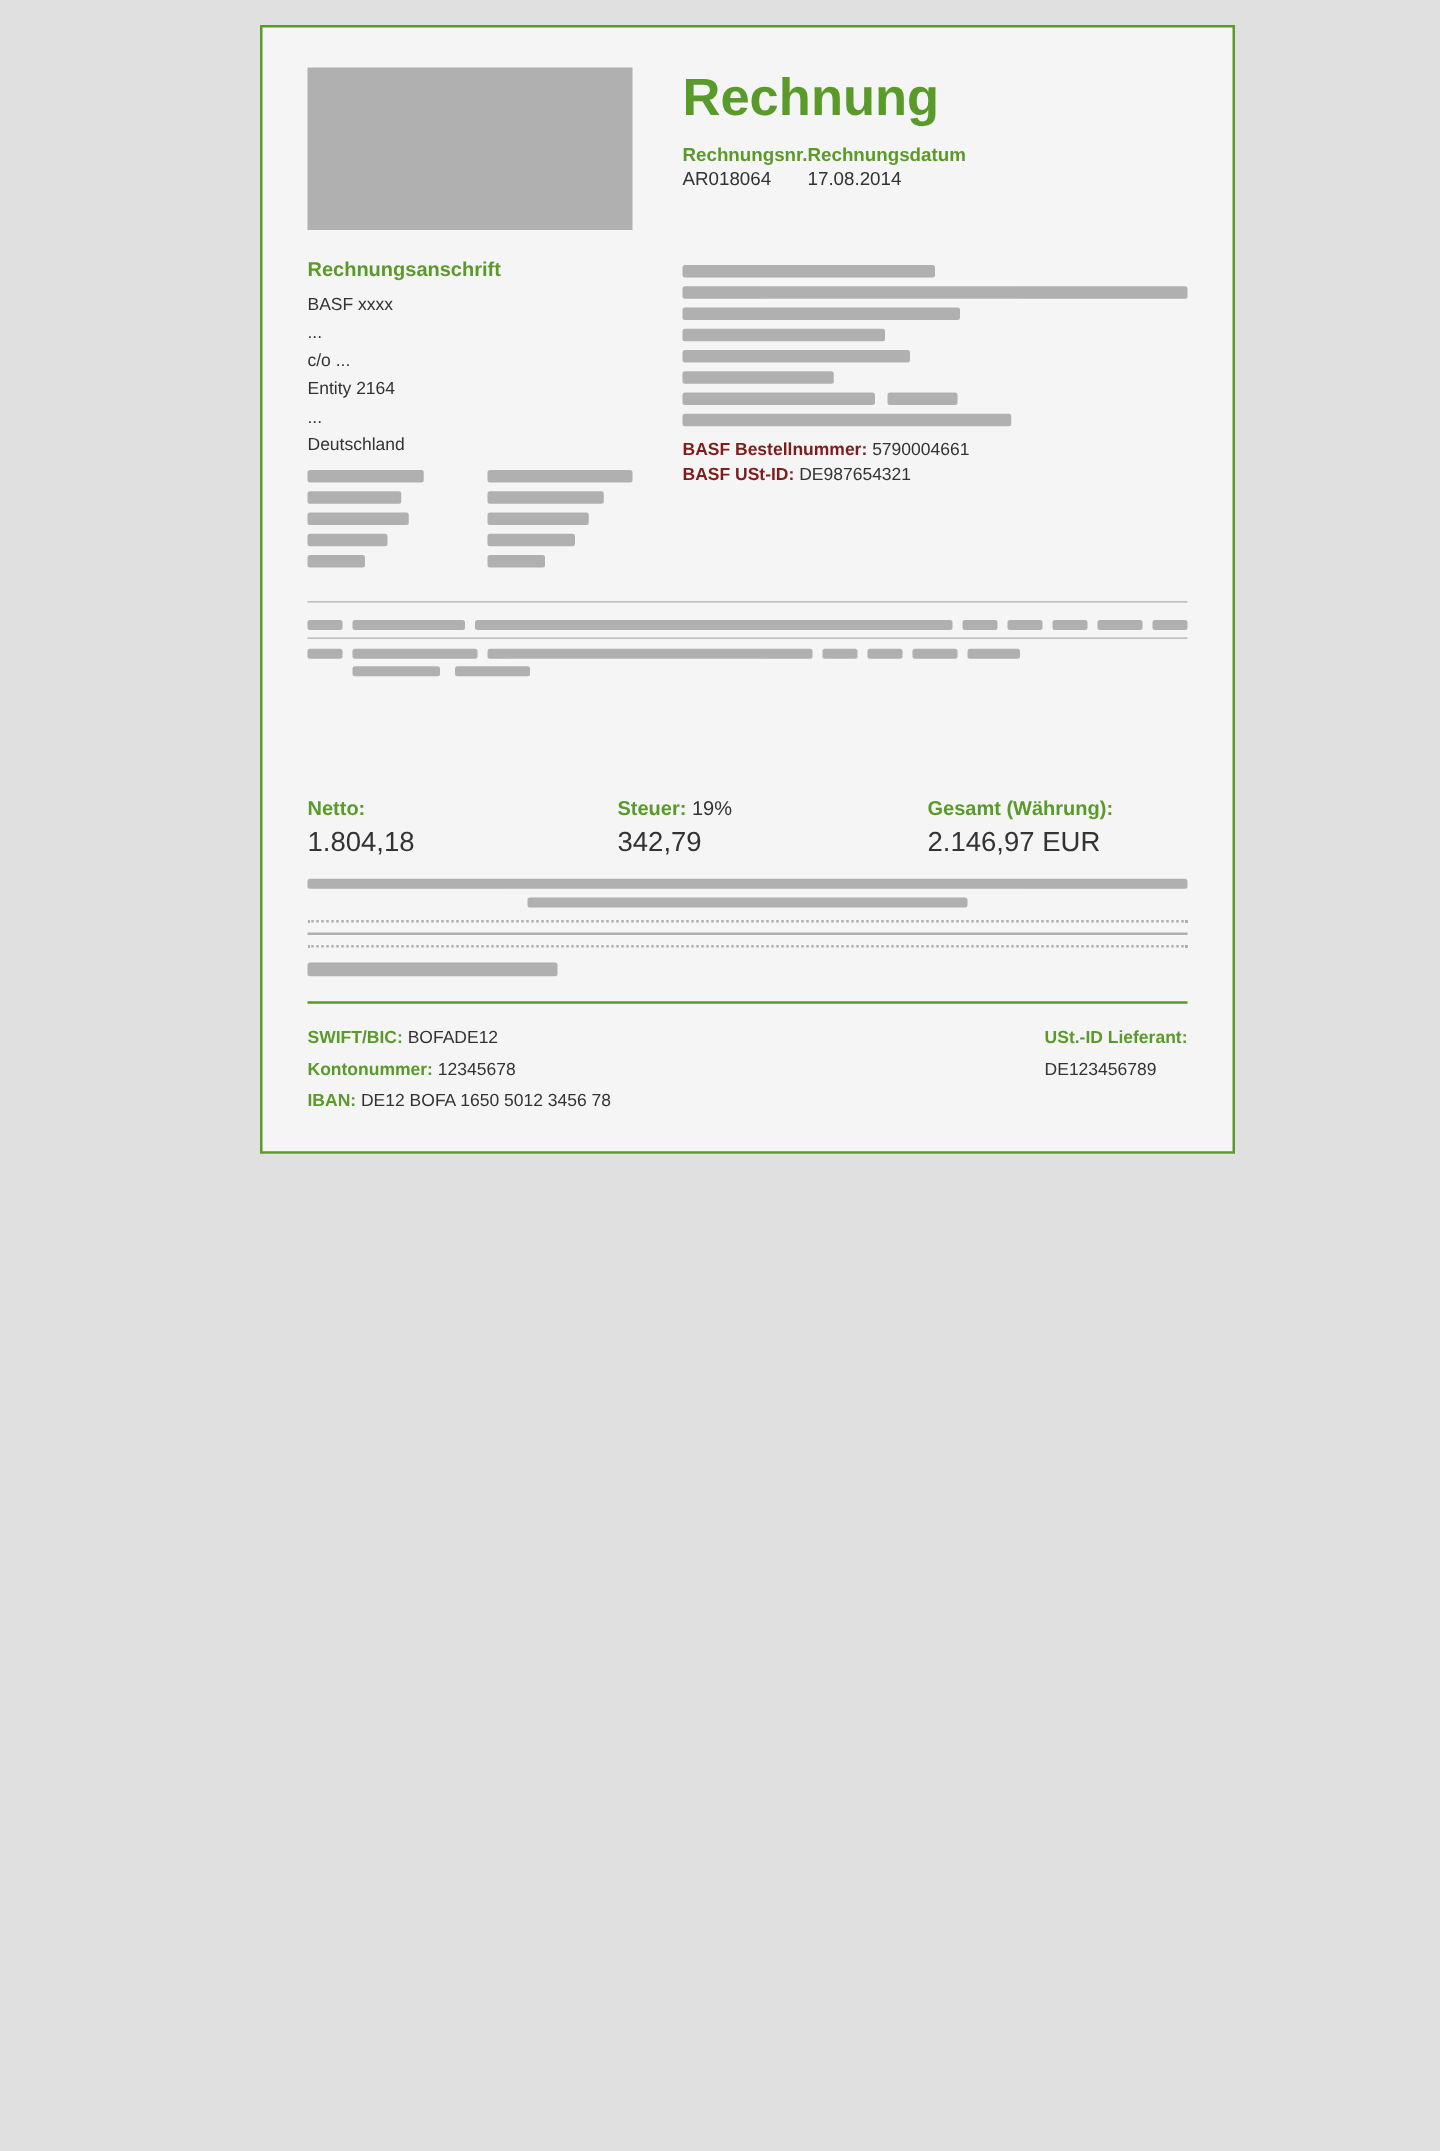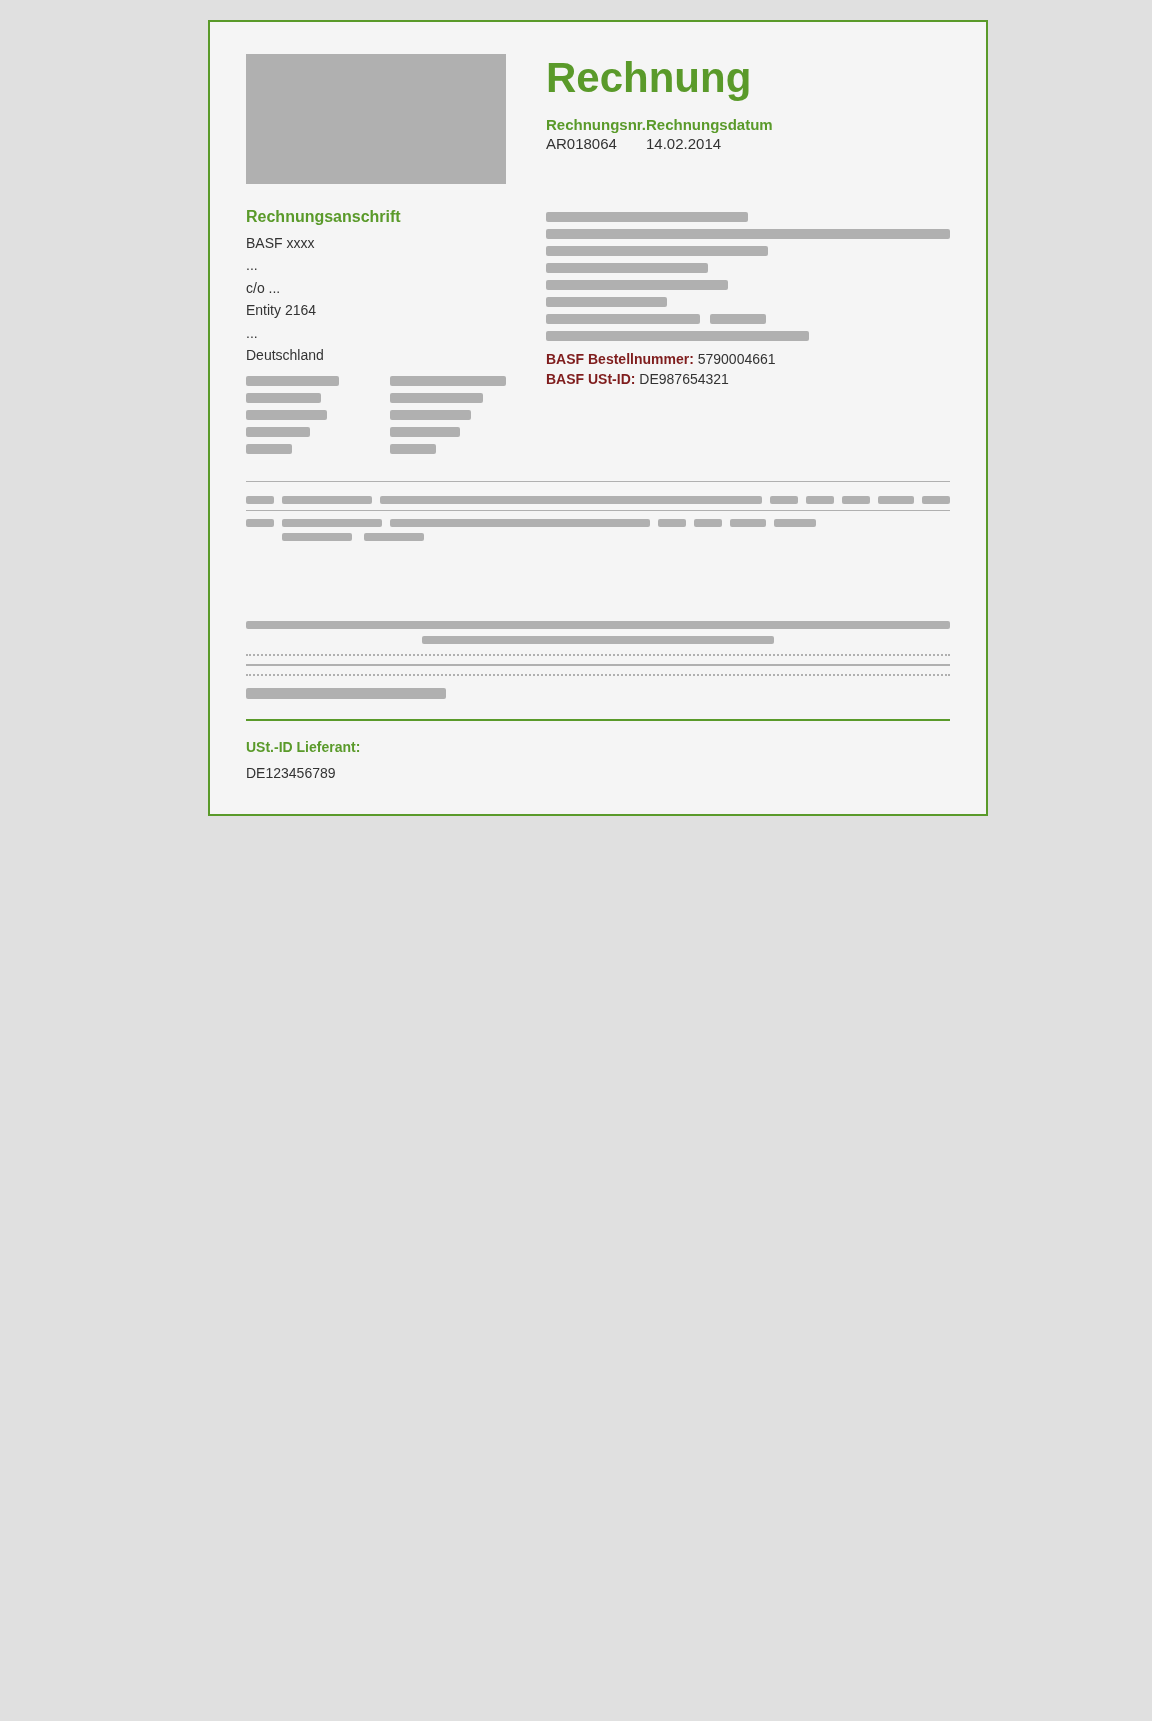--- a/index.html
+++ b/index.html
@@ -224,21 +224,21 @@
     <div class="logo-box"></div>
     <div class="header-right">
       <div class="invoice-title">Rechnung</div>
       <div class="invoice-meta">
         <div class="meta-col">
           <label>Rechnungsnr.</label>
           <span>AR018064</span>
         </div>
         <div class="meta-col">
           <label>Rechnungsdatum</label>
-          <span>14.02.2014</span>
+          <span>17.08.2014</span>
         </div>
       </div>
     </div>
   </div>
 
   <div class="address-section">
     <div class="address-left">
       <div class="address-title">Rechnungsanschrift</div>
       <div class="address-line">BASF xxxx</div>
       <div class="address-line">...</div>
@@ -320,37 +320,68 @@
     </div>
 
     <div style="display:flex;gap:12px;margin-top:6px;padding-left:36px;">
       <div class="li-sub" style="width:70px;"></div>
       <div class="li-sub" style="width:60px;"></div>
     </div>
   </div>
 
   <div style="height: 60px;"></div>
 
+  <div class="totals-section">
+    <div class="total-col">
+      <div class="total-label">Netto:</div>
+      <div class="total-value">1.804,18</div>
+    </div>
+    <div class="total-col">
+      <div class="total-label">
+        <span>Steuer:</span>
+        <span class="tax-rate">19%</span>
+      </div>
+      <div class="total-value">342,79</div>
+    </div>
+    <div class="total-col">
+      <div class="total-label">Gesamt (Währung):</div>
+      <div class="total-value">2.146,97 EUR</div>
+    </div>
+  </div>
 
   <div class="bottom-bars">
     <div class="gray-bar w-full h8"></div>
     <div style="display:flex;justify-content:center;margin:6px 0;">
       <div class="gray-bar w-50 h8" style="margin-bottom:0;"></div>
     </div>
   </div>
 
   <hr class="dotted-line">
   <hr class="solid-line">
   <hr class="dotted-line">
 
   <div class="single-bar-wrap">
     <div class="gray-bar" style="width:200px;height:11px;"></div>
   </div>
 
   <div class="footer-section">
+    <div class="footer-left">
+      <div class="footer-line">
+        <strong>SWIFT/BIC:</strong>
+        <span> BOFADE12</span>
+      </div>
+      <div class="footer-line">
+        <strong>Kontonummer:</strong>
+        <span> 12345678</span>
+      </div>
+      <div class="footer-line">
+        <strong>IBAN:</strong>
+        <span> DE12 BOFA 1650 5012 3456 78</span>
+      </div>
+    </div>
     <div class="footer-right">
       <div class="footer-line">
         <strong>USt.-ID Lieferant:</strong>
       </div>
       <div class="footer-line">DE123456789</div>
     </div>
   </div>
 
 </div>
 

